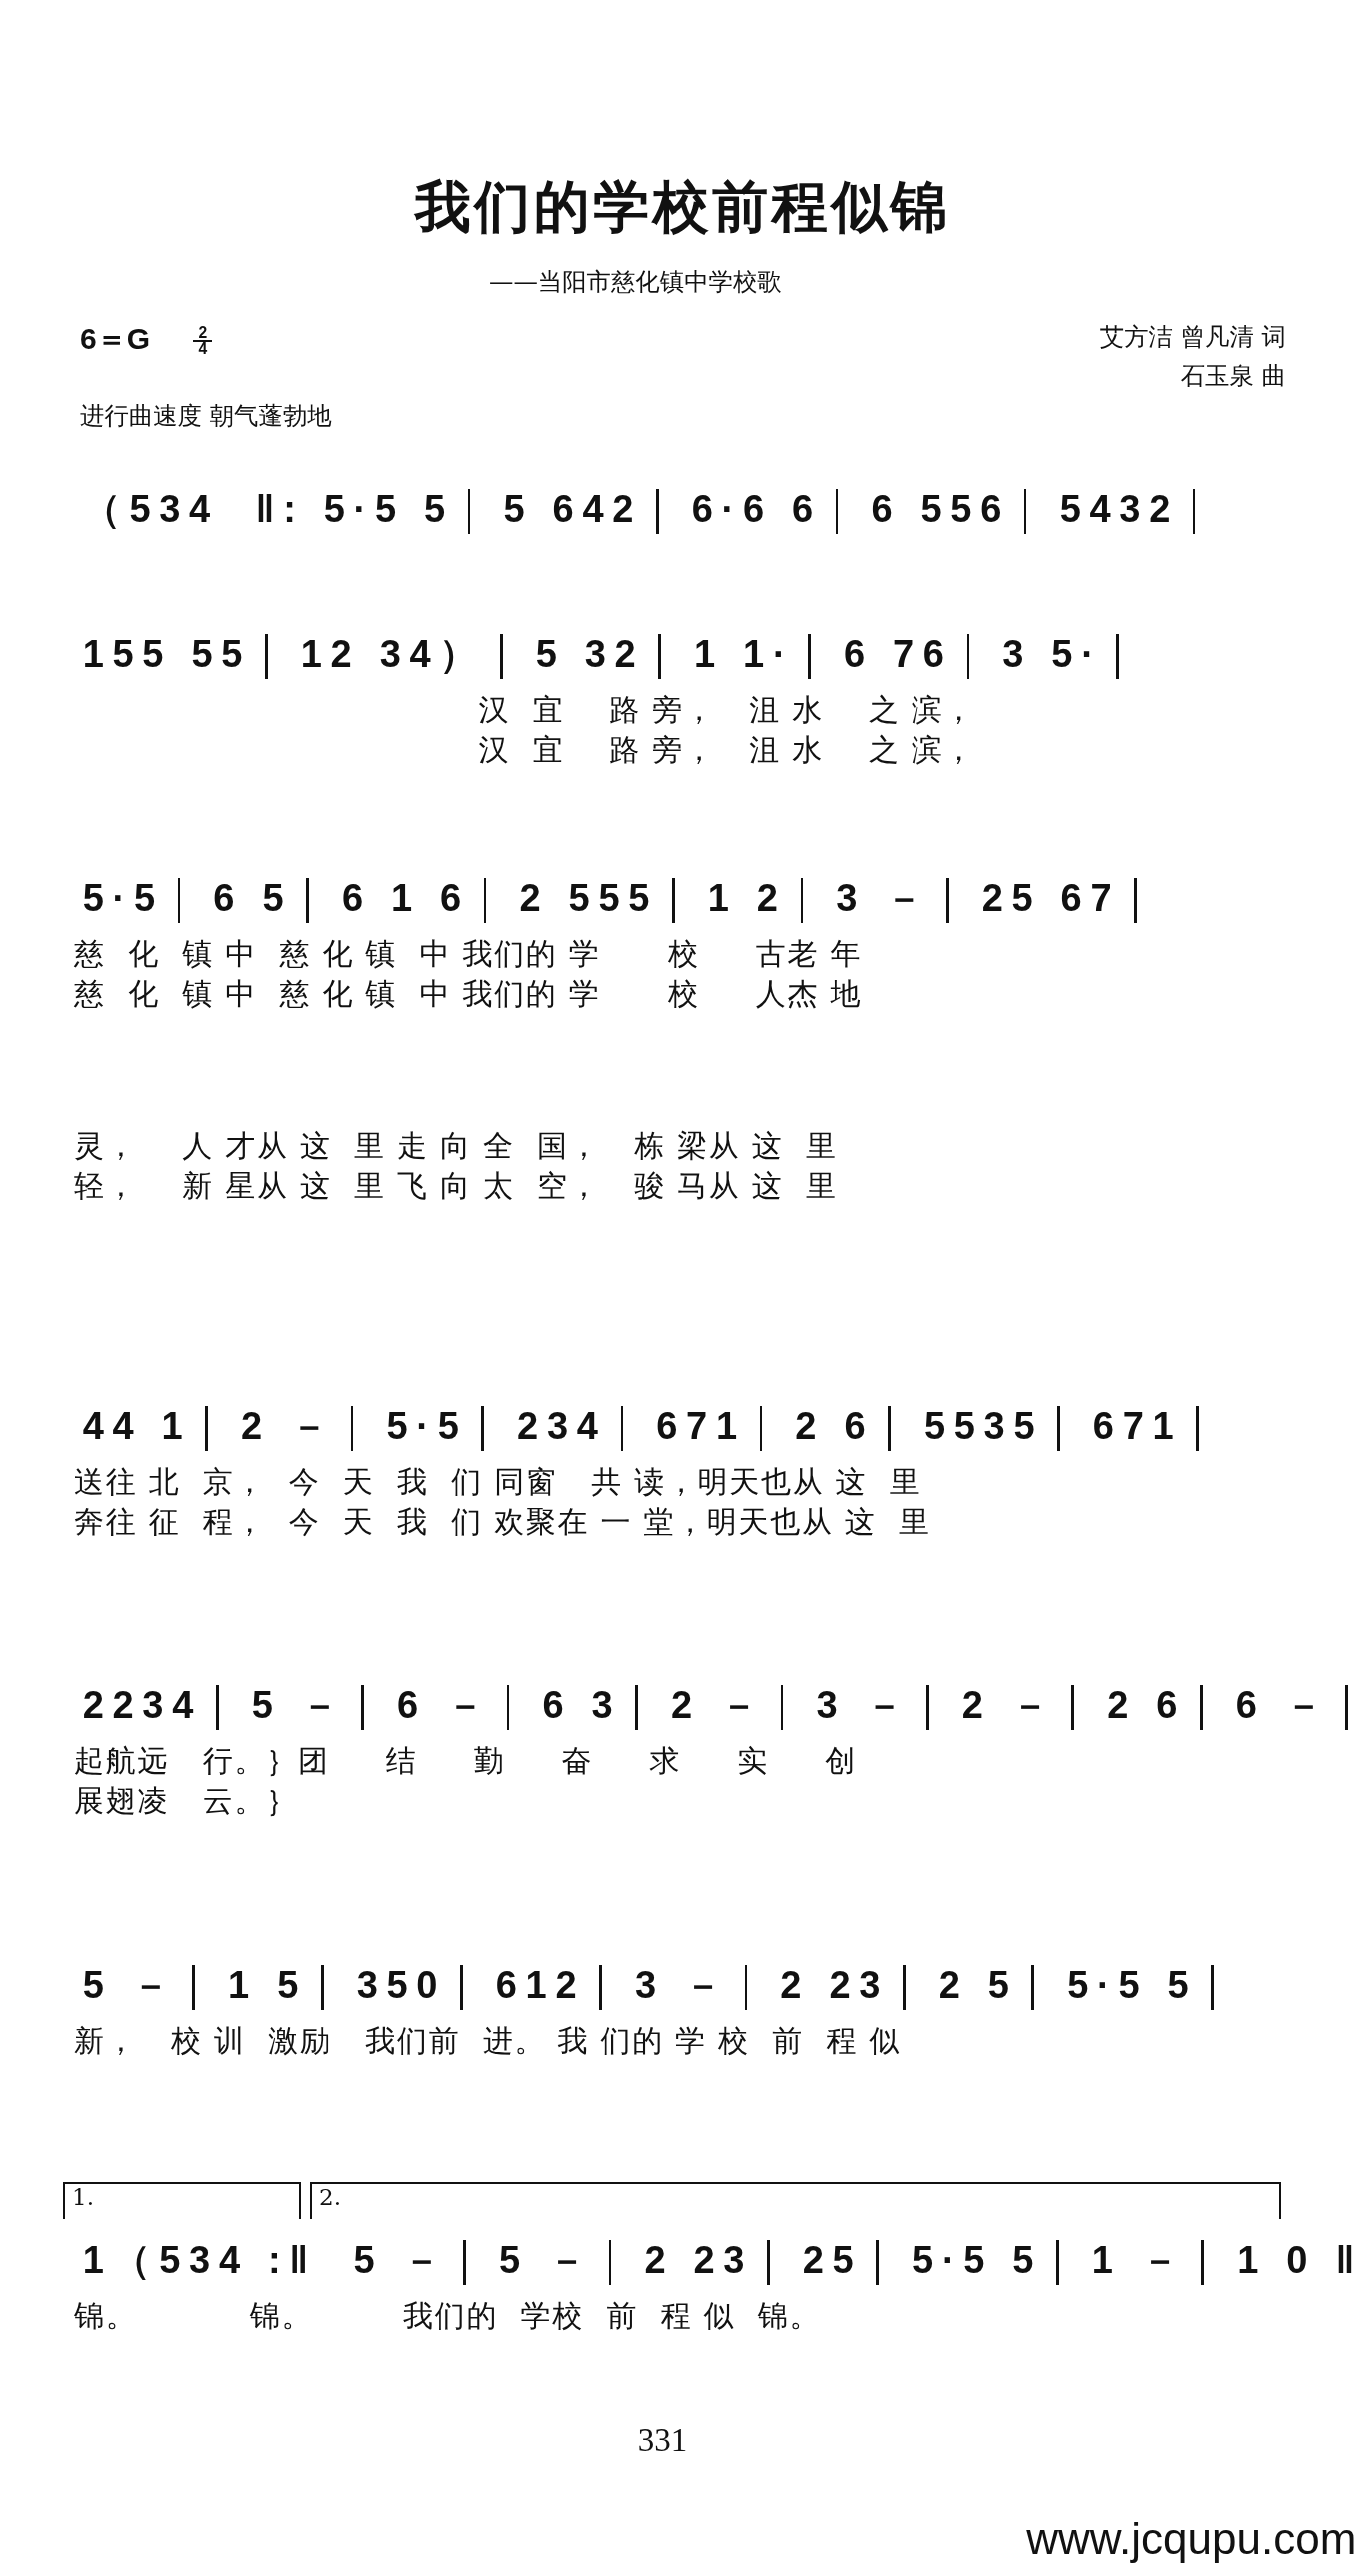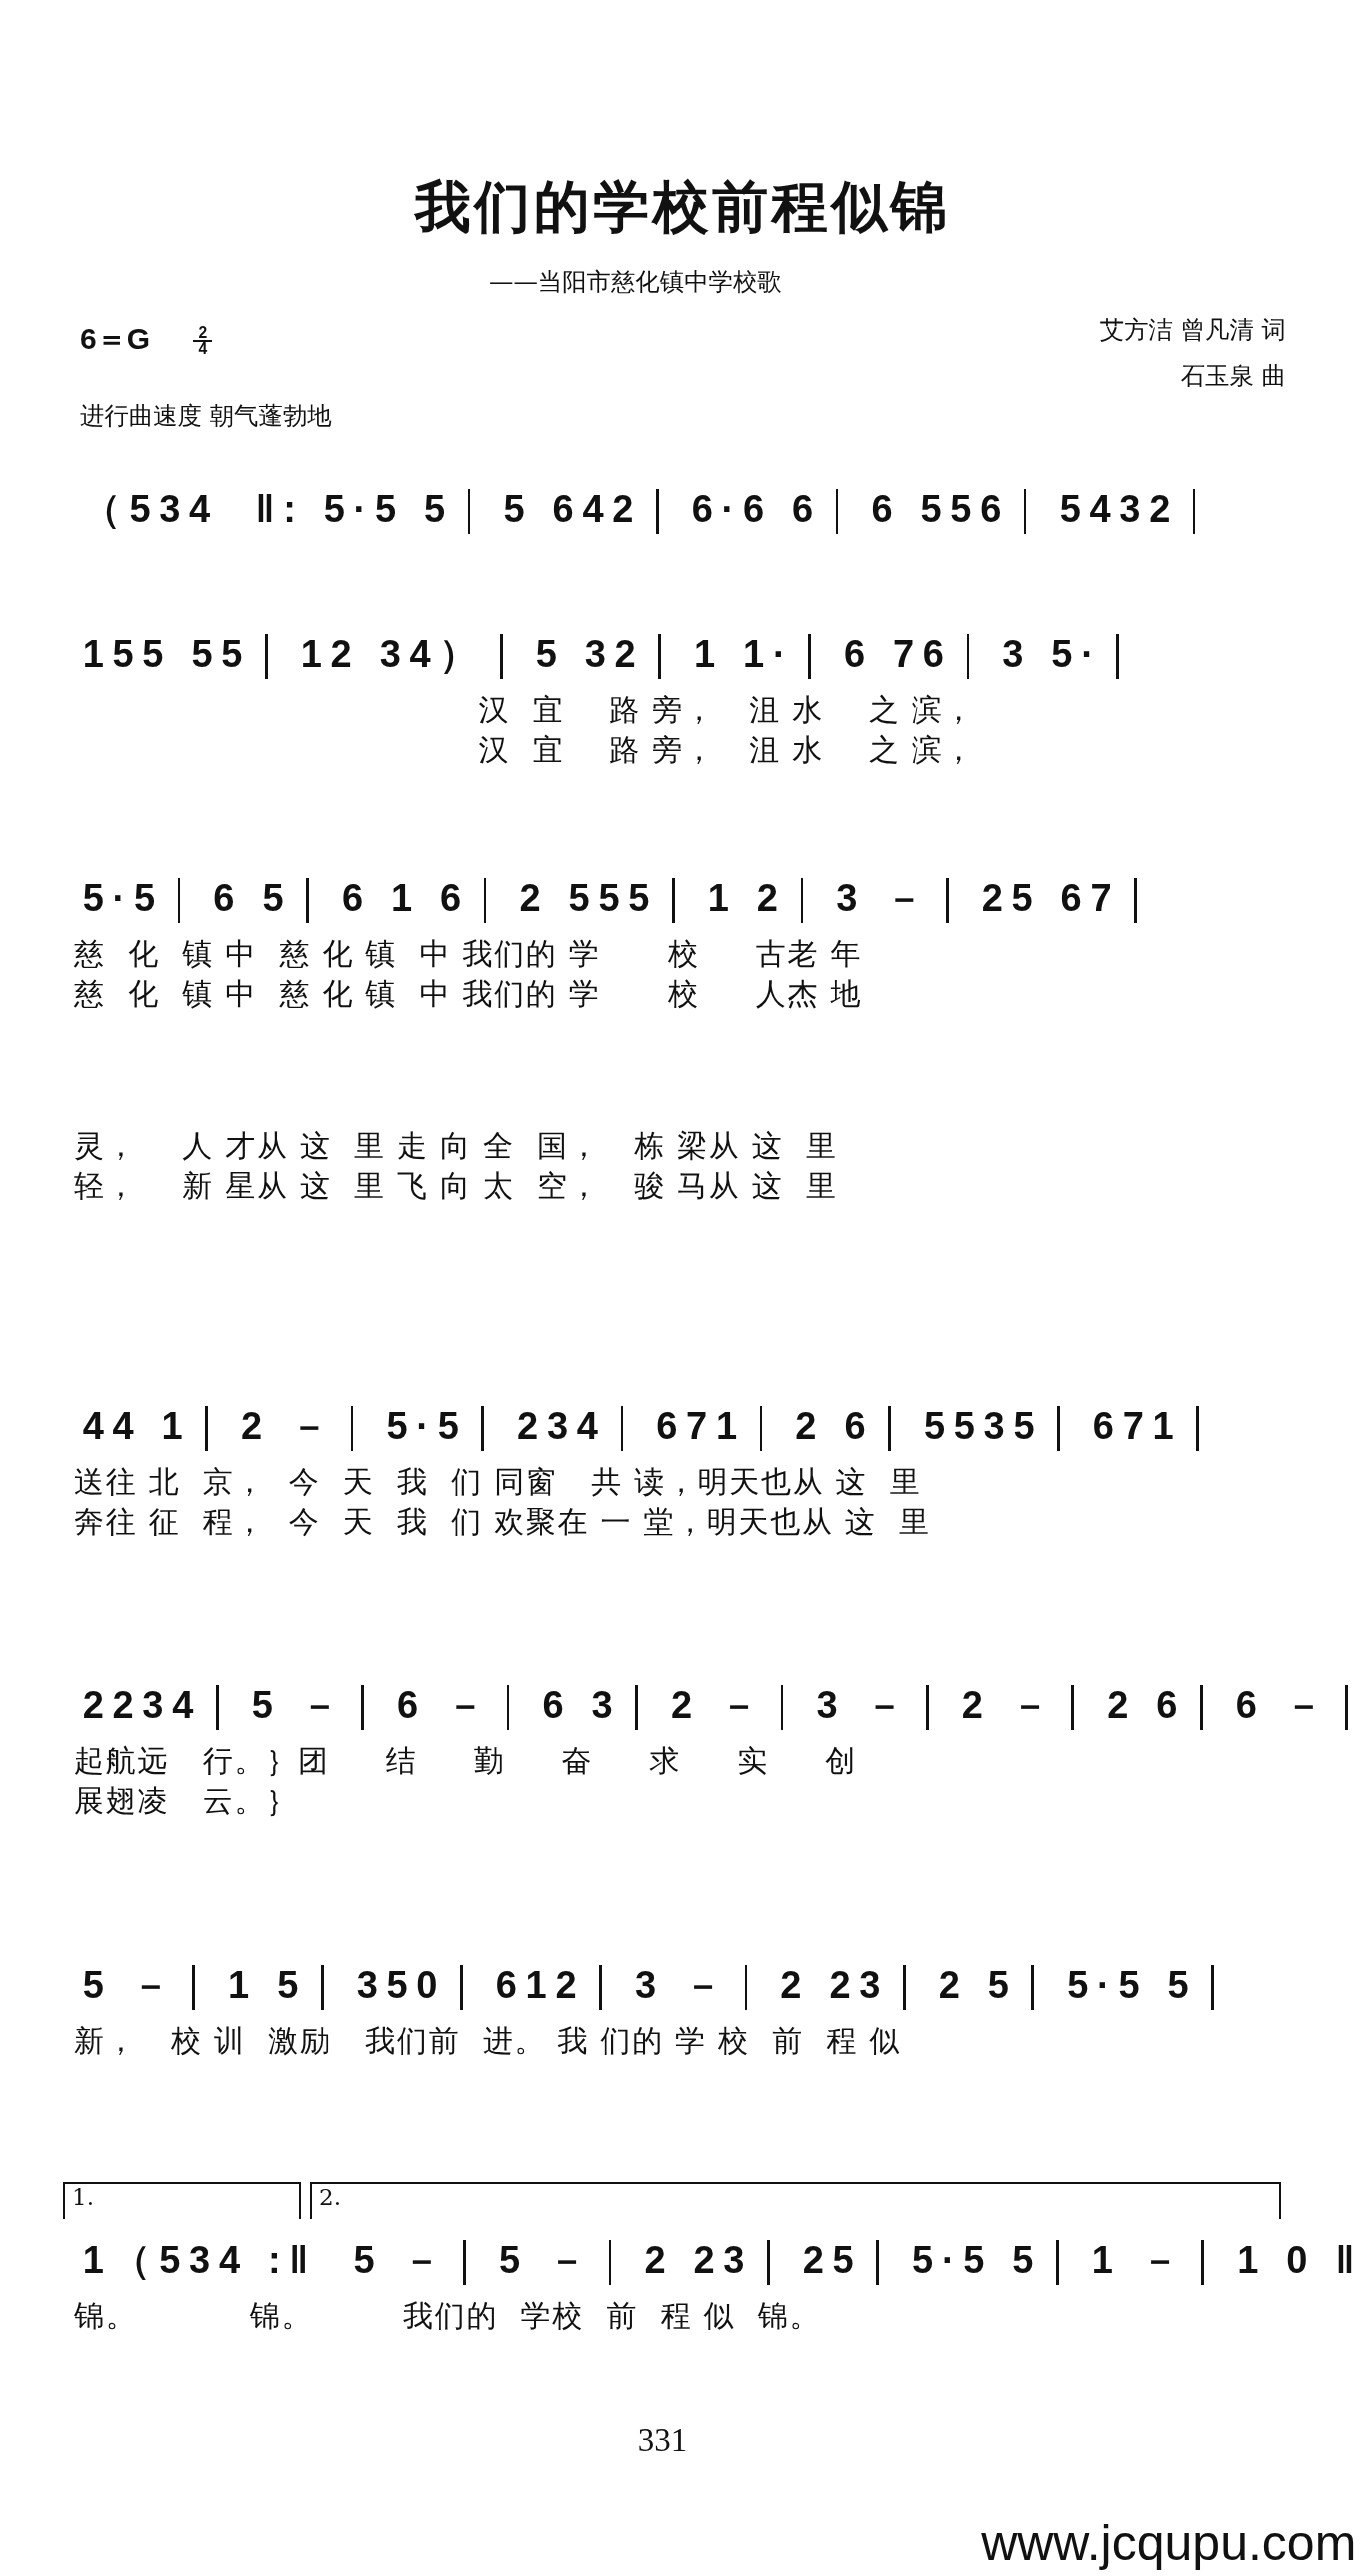--- a/index.html
+++ b/index.html
@@ -14,38 +14,38 @@
   .tempo{position:absolute;top:400px;left:80px;font-size:24.4px;font-family:"DejaVu Serif",serif;}
   .row{position:absolute;left:74px;width:1231px;}
   .notes{position:relative;height:61px;font-family:"Liberation Sans",sans-serif;font-weight:bold;font-size:38px;white-space:nowrap;letter-spacing:8.7px;}
   .measure{display:inline-block;padding:0 8.7px;}
   .barline{display:inline-block;width:2.6px;height:45px;background:#111;vertical-align:middle;margin:0 5.2px;}
   .lyric{font-family:"DejaVu Serif",serif;font-size:30px;white-space:pre;letter-spacing:1.7px;height:40px;line-height:40px;}
   .volta{position:absolute;top:2182px;height:35px;border-top:2.6px solid #111;border-left:2.6px solid #111;font-size:23px;font-family:"DejaVu Serif",serif;padding-left:7px;}
   .volta.one{left:63px;width:227px;border-right:2.6px solid #111;}
   .volta.two{left:310px;width:960px;border-right:2.6px solid #111;}
   .pagenum{position:absolute;top:2422px;left:0;width:1325px;text-align:center;font-family:"Liberation Serif",serif;font-size:33px;}
-  .watermark{position:absolute;top:2514px;right:8.7px;font-size:50px;font-family:"Liberation Sans",sans-serif;}
+  .watermark{position:absolute;top:2514px;right:8.7px;font-size:44px;font-family:"Liberation Sans",sans-serif;}
 </style>
 </head>
 <body>
 
 <div class="title">我们的学校前程似锦</div>
 <div class="subtitle">——当阳市慈化镇中学校歌</div>
 
 <div class="key">
   <span>6＝G</span>
   <span class="timesig">
     <span>2</span>
     <span class="bar"></span>
     <span>4</span>
   </span>
 </div>
 
-<div class="credit" style="top:314px">艾方洁 曾凡清 词</div>
+<div class="credit" style="top:321px">艾方洁 曾凡清 词</div>
 <div class="credit" style="top:360px">石玉泉 曲</div>
 <div class="tempo">进行曲速度 朝气蓬勃地</div>
 
 <div class="row" style="top:484px">
   <div class="notes">
     <span class="measure">（534</span>
     <span class="measure">‖: 5·5 5</span><span class="barline"></span>
     <span class="measure">5 642</span><span class="barline"></span>
     <span class="measure">6·6 6</span><span class="barline"></span>
     <span class="measure">6 556</span><span class="barline"></span>

